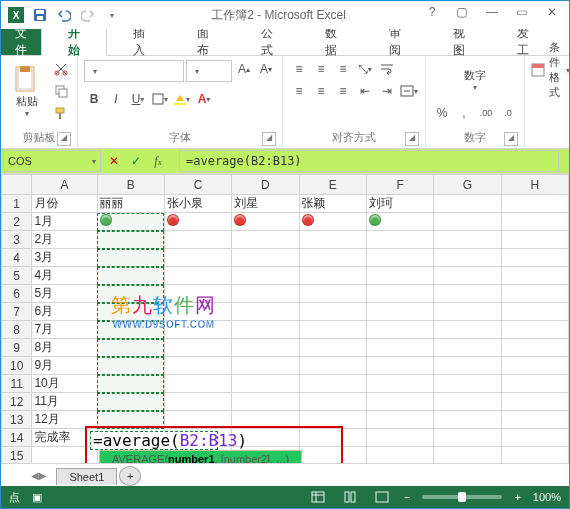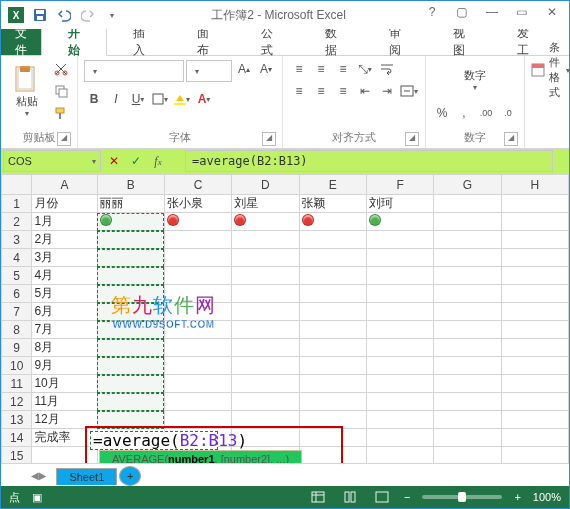--- a/index.html
+++ b/index.html
@@ -34,21 +34,21 @@
 .chev{font-size:8px;color:#666}
 .kv-row{display:flex;align-items:center;gap:4px;font-size:11px;color:#444;height:20px}
 .kv-ic{width:16px;height:16px;display:flex;align-items:center;justify-content:center}
 
 .fbar{height:24px;border-bottom:1px solid #d4d4d4;display:flex;align-items:center;background:#bef264}
 .namebox{width:88px;height:20px;border:1px solid #c8c8c8;margin:0 2px;display:flex;align-items:center;padding:0 4px;font-size:11px;justify-content:space-between}
 .fbtn{width:22px;height:22px;display:flex;align-items:center;justify-content:center;color:#666;font-size:12px}
 .fbtn.cancel{color:#c00}
 .fbtn.enter{color:#1a7f37}
 .fx{font-style:italic;font-family:"Times New Roman",serif;color:#555}
-.finput{flex:1;height:20px;border:1px solid #c8c8c8;margin:0 16px;padding:0 6px;font-family:Consolas,monospace;font-size:12px;display:flex;align-items:center}
+.finput{flex:1;height:20px;border:1px solid #c8c8c8;margin:0 10px;padding:0 6px;font-family:Consolas,monospace;font-size:12px;display:flex;align-items:center}
 
 .sheet-wrap{flex:1;overflow:hidden;position:relative;display:flex;flex-direction:column}
 .grid{border-collapse:collapse;table-layout:fixed;width:100%}
 .grid th,.grid td{border:1px solid #d4d4d4;height:18px;padding:0 2px;font-size:12px;box-sizing:border-box;white-space:nowrap;overflow:hidden}
 .grid thead th{background:#f3f3f3;text-align:center;font-weight:normal;color:#444;height:20px}
 .grid .rh{background:#f3f3f3;text-align:center;width:28px;color:#444}
 .colA{width:60px;text-align:left}
 .colB,.colC,.colD,.colE,.colF,.colG,.colH{width:62px;text-align:center}
 .corner{background:#f3f3f3;width:28px}
 .marquee{outline:1.5px dashed #1a7f37;outline-offset:-1px;background:rgba(26,127,55,0.06)}
@@ -67,21 +67,21 @@
 .watermark{position:absolute;left:110px;top:118px;pointer-events:none;text-align:center}
 .wm1{font-size:20px;font-weight:400;letter-spacing:1px}
 .wm1 span:nth-child(1){color:#f90}
 .wm1 span:nth-child(2){color:#e91e63}
 .wm1 span:nth-child(3){color:#2196f3}
 .wm1 span:nth-child(4){color:#4caf50}
 .wm1 span:nth-child(5){color:#9c27b0}
 .wm2{font-size:10px;font-weight:900;color:#1565c0;-webkit-text-stroke:.3px #fff;letter-spacing:.5px}
 
 .sheettabs{height:22px;border-top:1px solid #d4d4d4;display:flex;align-items:center;padding-left:30px;gap:2px;background:#fff}
-.stab{border:1px solid #a7a7a7;border-bottom:none;padding:2px 12px;font-size:11px;background:#0ea5e9;position:relative;top:1px}
+.stab{border:1px solid #a7a7a7;border-bottom:none;padding:2px 12px;font-size:11px;background:#e5e5e5;position:relative;top:1px}
 .stab.add{width:20px;height:18px;border-radius:50%;display:flex;align-items:center;justify-content:center;padding:0;border:1px solid #a7a7a7}
 .nav-arrows{display:flex;gap:0;align-items:center;margin-right:8px;color:#888;font-size:10px}
 
 .status{height:22px;background:#217346;color:#fff;display:flex;align-items:center;padding:0 8px;gap:12px;font-size:11px}
 .status .spacer{flex:1}
 .status .viewbtn{width:20px;height:16px;display:flex;align-items:center;justify-content:center;opacity:.9}
 .status .zoom-track{width:80px;height:4px;background:rgba(255,255,255,.4);position:relative;border-radius:2px}
 .status .zoom-thumb{position:absolute;left:50%;top:-3px;width:8px;height:10px;background:#fff;border-radius:2px;transform:translateX(-50%)}
 svg{display:block}
 </style>

